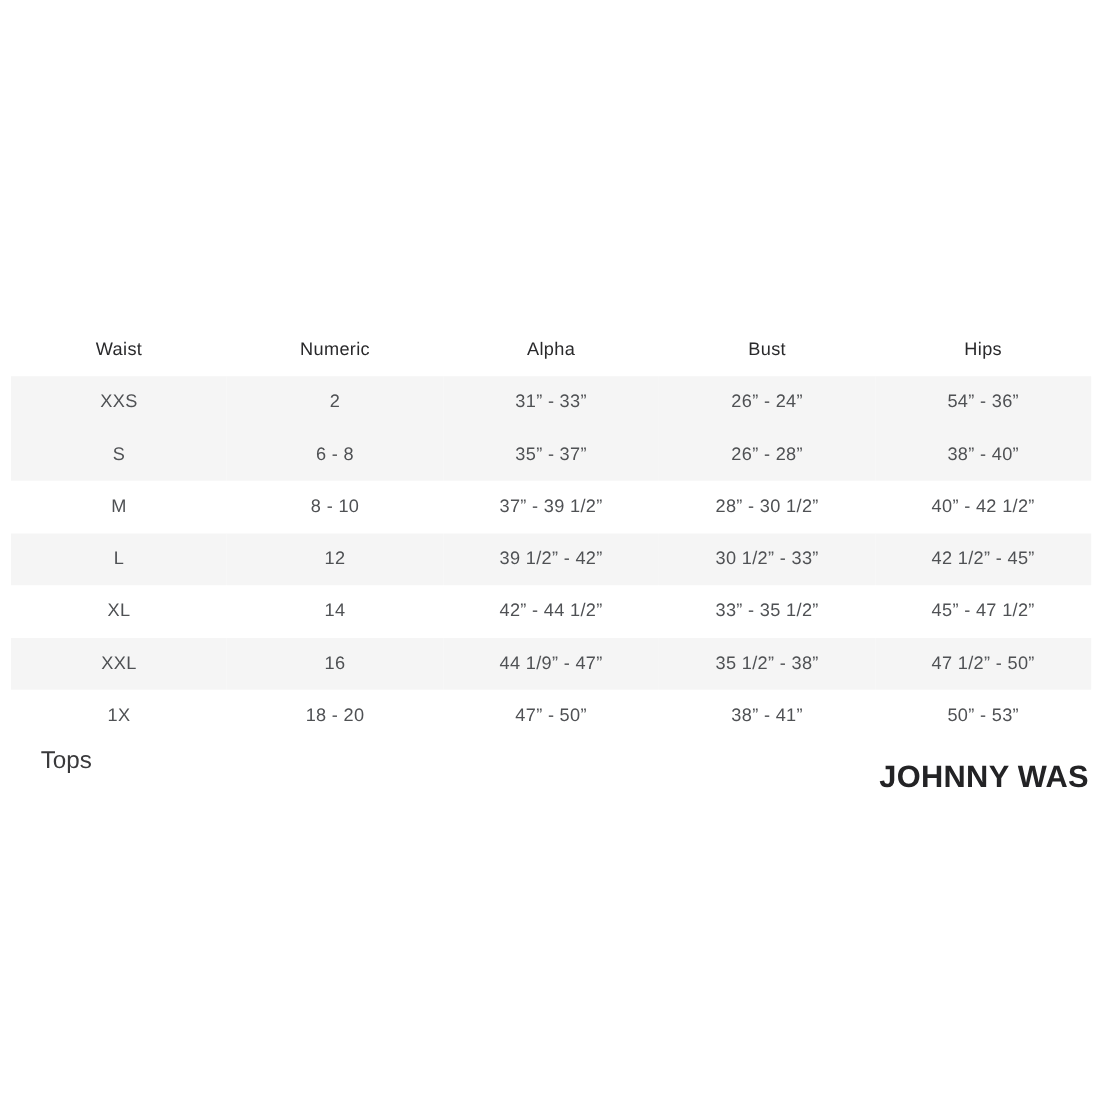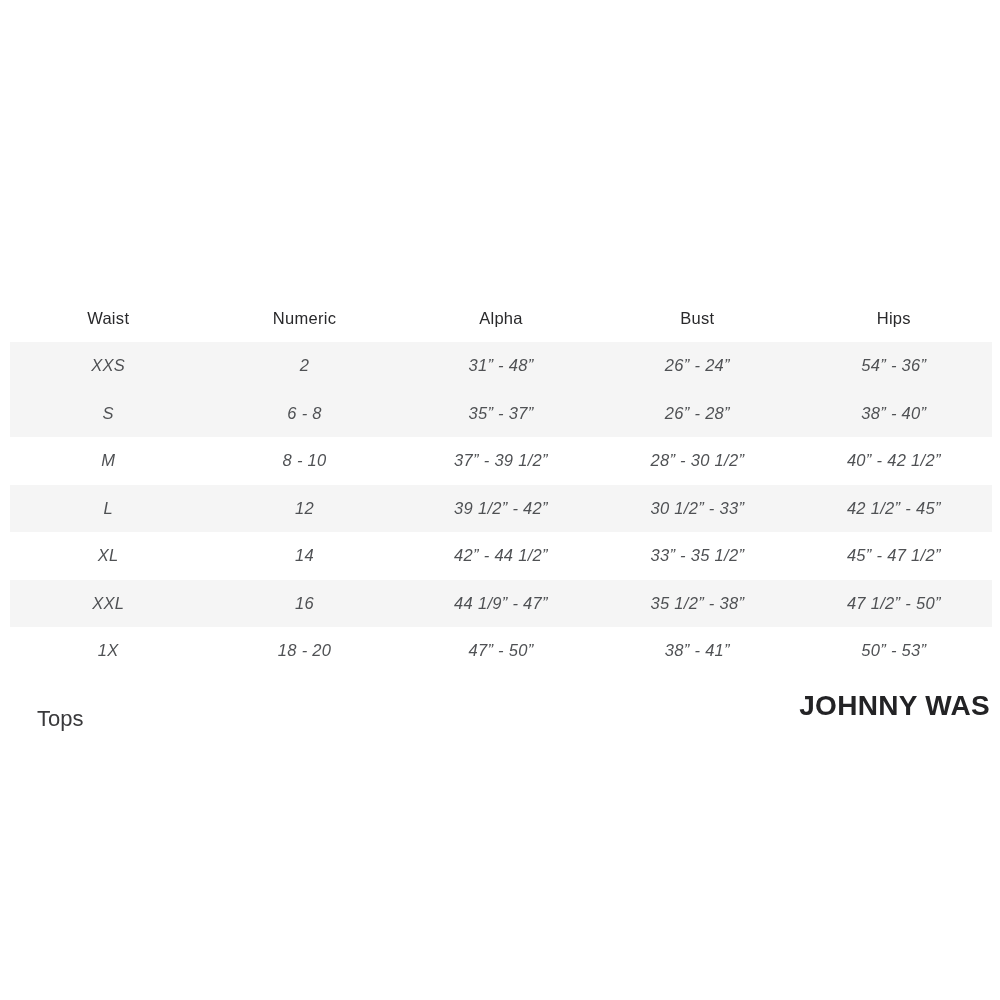--- a/index.html
+++ b/index.html
@@ -22,42 +22,41 @@
   }
   thead tr { height:47px; }
   th {
     font-weight:normal;
     font-size:16.5px;
     letter-spacing:0.3px;
     color:var(--header-text, #29292b);
     text-align:center;
     vertical-align:middle;
   }
-  tbody tr { height:47.5px;font-style:italic; }
+  tbody tr { height:47.5px; }
   tbody tr.striped { background:var(--stripe, #f5f5f5); }
   td {
     font-size:16.5px;
     letter-spacing:0.3px;
     color:var(--cell-text, #4f5154);
     text-align:center;
     vertical-align:middle;
   }
 
   .chart-footer {
     display:flex;
     justify-content:space-between;
     align-items:flex-start;
     margin-top:3px;
   }
   .category-label {
     font-size:22px;
     color:var(--footer-text, #39393b);
     padding-left:27px;
     line-height:26px;
-    margin-top:28px;
   }
   .brand-wordmark {
     font-size:28px;
     font-weight:bold;
     letter-spacing:0.3px;
     color:var(--brand-text, #232325);
     margin-top:12px;
     padding-right:2px;
   }
 </style>
@@ -72,21 +71,21 @@
           <th>Numeric</th>
           <th>Alpha</th>
           <th>Bust</th>
           <th>Hips</th>
         </tr>
     </thead>
     <tbody>
         <tr class="striped">
           <td>XXS</td>
           <td>2</td>
-          <td>31” - 48”</td>
+          <td>31” - 33”</td>
           <td>26” - 24”</td>
           <td>54” - 36”</td>
         </tr>
         <tr class="striped">
           <td>S</td>
           <td>6 - 8</td>
           <td>35” - 37”</td>
           <td>26” - 28”</td>
           <td>38” - 40”</td>
         </tr>

